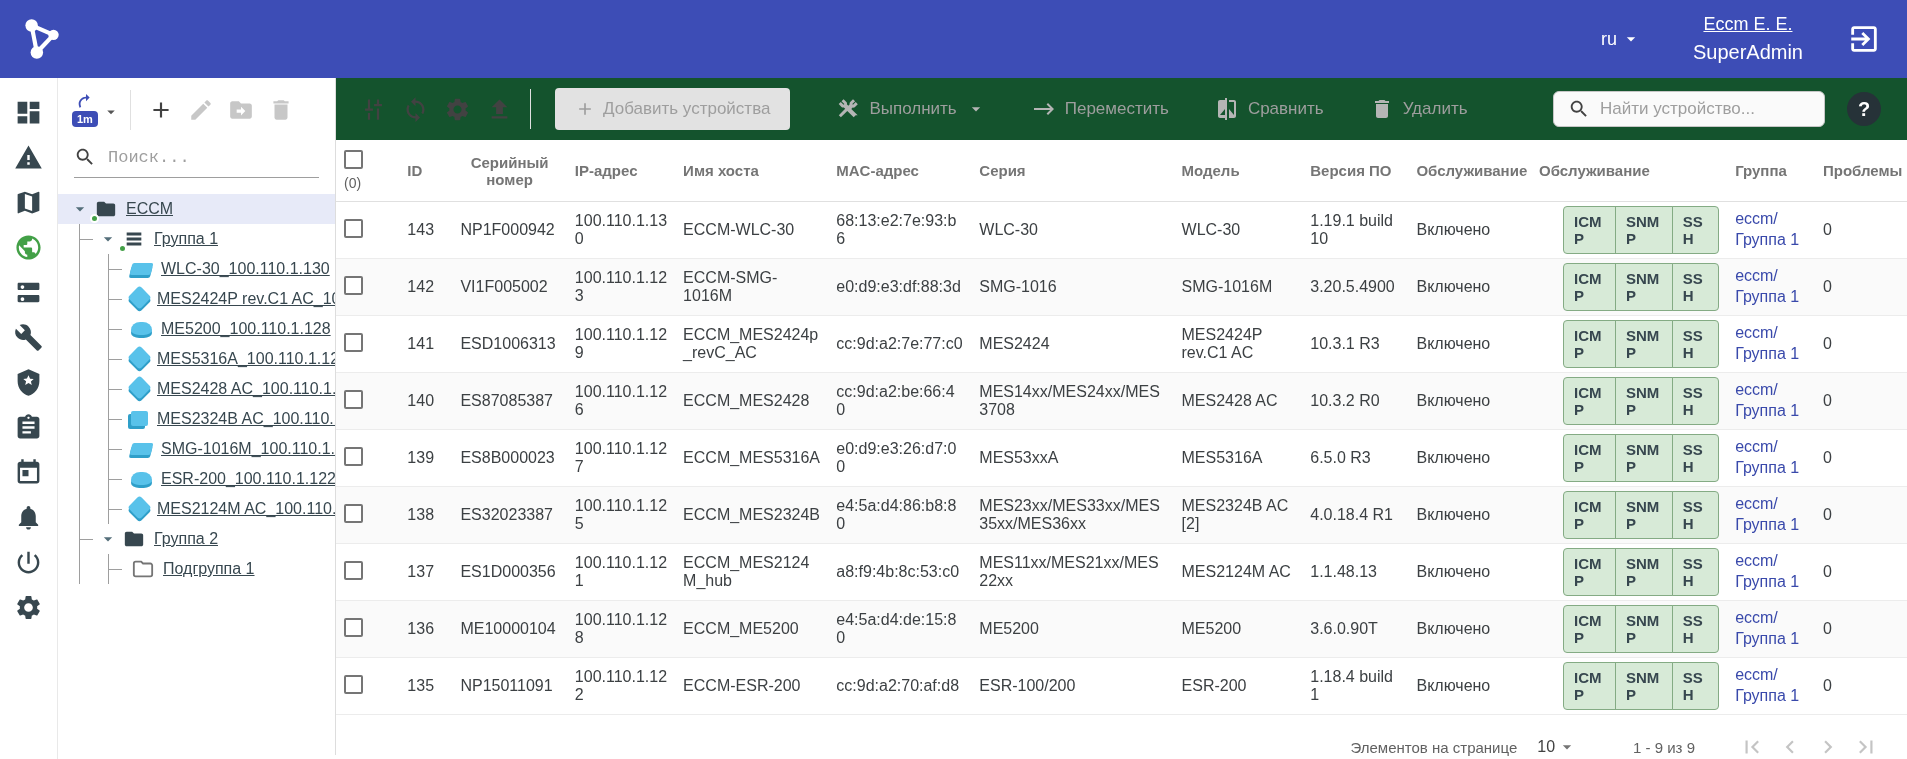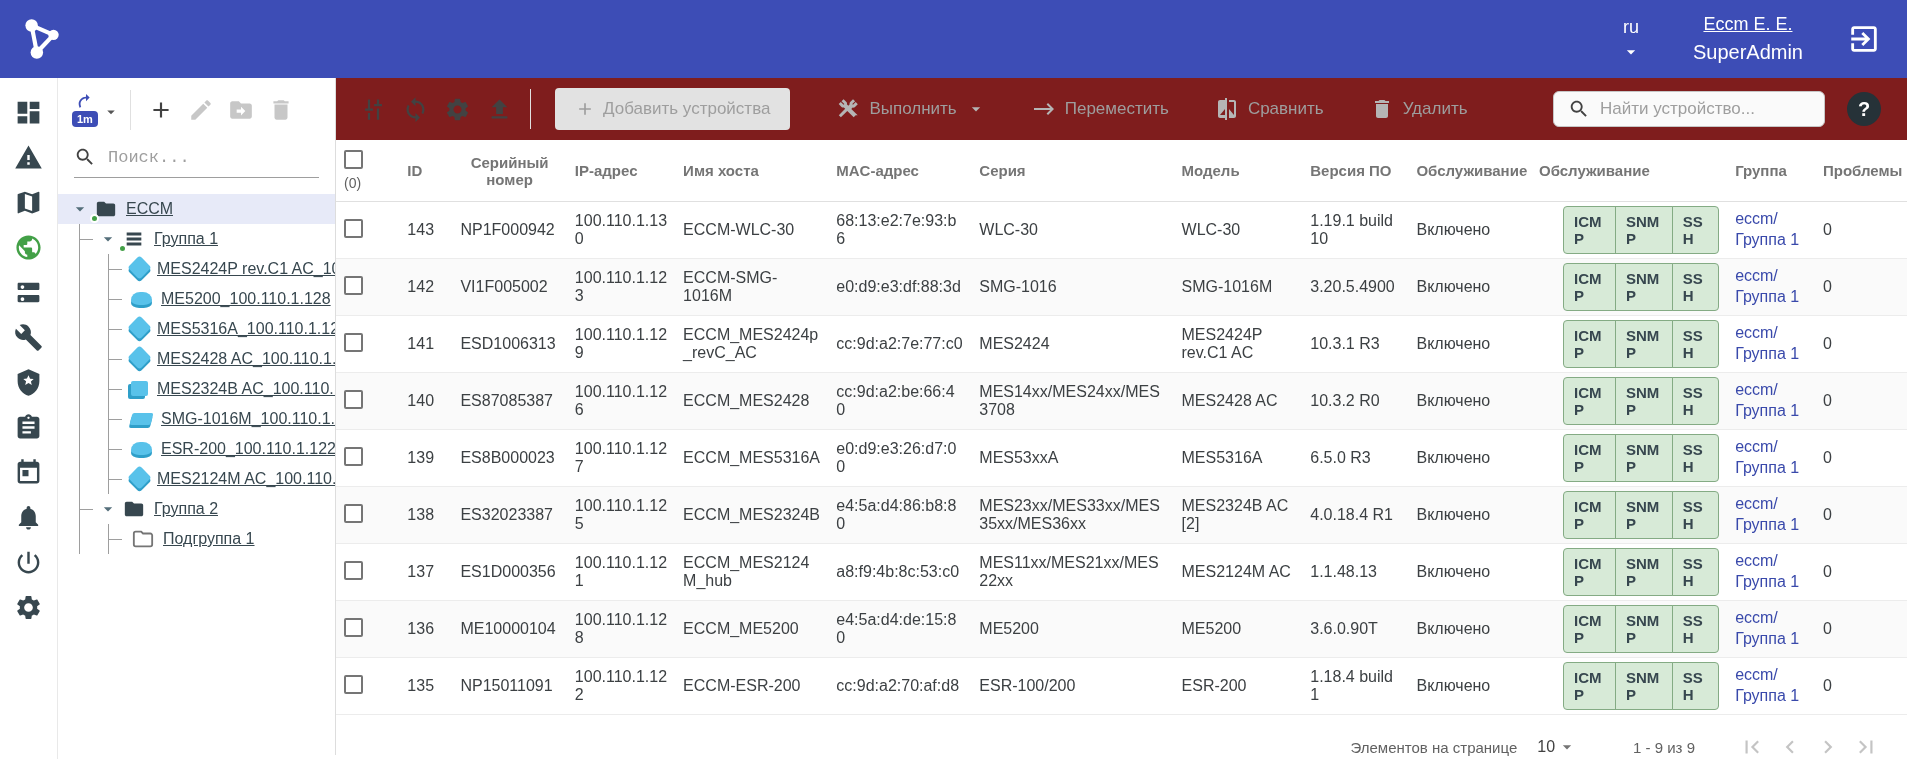--- a/index.html
+++ b/index.html
@@ -4,21 +4,21 @@
 <style>
   * { margin:0; padding:0; box-sizing:border-box; }
   html,body { width:1907px; height:759px; overflow:hidden; background:#fff;
               font-family:"Liberation Sans", sans-serif; }
 
   
   .topbar { position:absolute; top:0; left:0; right:0; height:78px; background:#3d4db6;
             display:flex; align-items:center; color:#fff; }
   .logo { margin-left:16px; width:50px; height:50px; }
   .tb-spacer { flex:1; }
-  .lang { display:flex; align-items:center; gap:4px; font-size:18px; cursor:pointer;flex-direction:column; }
+  .lang { display:flex; align-items:center; gap:4px; font-size:18px; cursor:pointer; }
   .lang .car { width:20px; height:20px; fill:#fff; }
   .userblock { margin:0 44px 0 52px; text-align:center; }
   .username { font-size:18px; text-decoration:underline; cursor:pointer; display:block; }
   .userrole { font-size:20px; margin-top:6px; display:block; }
   .logout { width:34px; height:34px; fill:#fff; margin-right:26px; cursor:pointer; }
 
   
   .rail { position:absolute; top:78px; left:0; width:58px; bottom:0; background:#fff;
           border-right:1px solid #e9e9e9; display:flex; flex-direction:column;
           align-items:center; padding-top:12px; }
@@ -72,21 +72,21 @@
   .dev.box { width:21px; height:12px; background:#59c2ea; border-radius:2px;
              transform:skewX(-14deg); box-shadow:0 3px 0 #2f9fc9; margin-top:4px;}
   .dev.cylinder { width:21px; height:13px; background:#59c2ea; border-radius:50% 50% 45% 45% / 70% 70% 45% 45%;
                   box-shadow:0 3px 0 #2f9fc9; margin-top:3px;}
   .dev.stack { width:17px; height:15px; background:#59c2ea; border-radius:2px;
                box-shadow:-3px 3px 0 #2f9fc9; margin-top:2px;}
   .tree-label { overflow:hidden; }
 
   
   .main { position:absolute; top:78px; left:336px; right:0; bottom:0; background:#fff; }
-  .main-toolbar { height:62px; background:#7f1d1d; display:flex; align-items:center; padding:12px 16px; }
+  .main-toolbar { height:62px; background:#14532d; display:flex; align-items:center; padding:12px 16px; }
   .mt-icon { width:42px; height:42px; display:flex; align-items:center; justify-content:center; cursor:pointer; }
   .mt-icon svg { width:27px; height:27px; fill:#424242; }
   .add-btn { display:flex; align-items:center; gap:8px; background:#e2e2e2; border-radius:4px;
              color:#9e9e9e; font-size:17px; padding:11px 20px; margin-left:14px; cursor:default; }
   .add-btn svg { width:20px; height:20px; fill:#9e9e9e; }
   .ghost-btn { display:flex; align-items:center; gap:9px; color:#9e9e9e; font-size:17px;
                margin-left:46px; cursor:default; }
   .ghost-btn svg { width:24px; height:24px; fill:#b5b5b5; }
   .ghost-btn .car { width:20px; height:20px; }
   .mt-spacer { flex:1; }
@@ -288,20 +288,25 @@
             <svg class="" viewBox="0 0 24 24">
               <path d="M4 5h16v3.2H4zM4 10.4h16v3.2H4zM4 15.8h16V19H4z"></path>
             </svg>
             <span class="dot"></span>
           </span>
           <span class="tree-label">Группа 1</span>
         </div>
         <div class="tree-children tc2">
           <div class="tree-row">
             <span class="stub"></span>
+            <span class="dev box"></span>
+            <span class="tree-label">WLC-30_100.110.1.130</span>
+          </div>
+          <div class="tree-row">
+            <span class="stub"></span>
             <span class="dev diamond"></span>
             <span class="tree-label">MES2424P rev.C1 AC_100</span>
           </div>
           <div class="tree-row">
             <span class="stub"></span>
             <span class="dev cylinder"></span>
             <span class="tree-label">ME5200_100.110.1.128</span>
           </div>
           <div class="tree-row">
             <span class="stub"></span>

